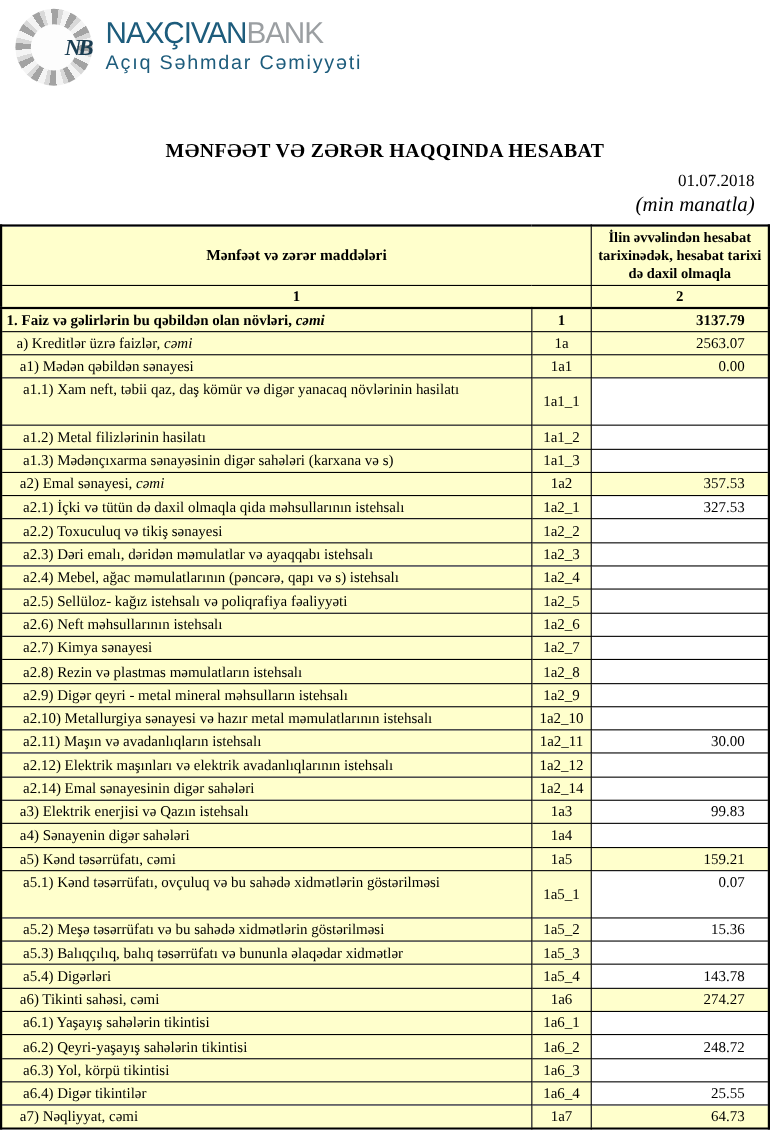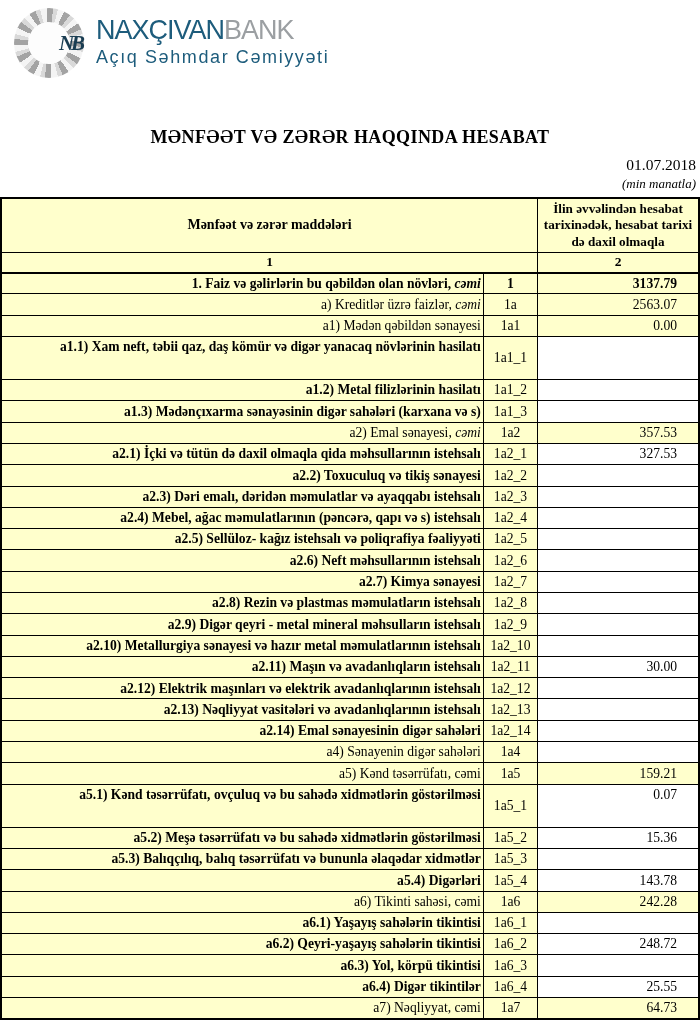--- a/index.html
+++ b/index.html
@@ -39,48 +39,48 @@
     font-family:"Liberation Sans", sans-serif; font-weight:normal;
     font-size:18px; color:var(--teal); letter-spacing:1.6px;
     text-align:center; margin-top:3px;
   }
   
   .title{
     text-align:center; margin-top:47px;
     font-size:18px; font-weight:bold; letter-spacing:.4px;
     font-family:"Liberation Serif", serif;
   }
-  .meta{text-align:right; padding-right:4px; margin-top:8px;}
+  .meta{text-align:right; padding-right:14px; margin-top:8px;}
   .date{font-size:15.5px; line-height:1.1;}
-  .unit{font-size:13px; font-style:italic; line-height:1.2; margin-top:3px;}
+  .unit{font-size:19px; font-style:italic; line-height:1.2; margin-top:3px;}
   
   table.report{
     width:700px; margin-top:5px; border-collapse:collapse; table-layout:fixed;
     border:2px solid var(--bd);
     font-size:13.6px;
   }
   col.c1{width:481px;} col.c2{width:54px;} col.c3{width:161px;}
   td{border:1px solid var(--bd); vertical-align:middle; overflow:hidden;}
   thead td{background:var(--yellow); font-weight:bold; text-align:center;}
   .hdr-items{font-size:14px; height:52px;}
   .hdr-value{font-size:13.2px; line-height:1.25; padding:2px 3px;}
   tr.subhdr td{height:20px; font-size:13.5px; border-bottom:2px solid var(--bd);}
   tbody td{line-height:1.15;}
-  tbody td.lab{background:var(--yellow); text-align:right; padding-right:2px;}
+  tbody td.lab{background:var(--yellow); text-align:left; padding-right:2px;}
   tbody td.code{background:var(--yellow); text-align:center;}
   tbody td.val{text-align:right; padding-right:21px;}
   tbody td.val.vy{background:var(--yellow);}
   tbody td.val.vw{background:var(--white);}
   tr.reg td{height:21.3px;}
   tr.tall td{height:43px;}
   tr.tall td.lab, tr.tall td.val{vertical-align:top; padding-top:2px;}
   tr.bold td{font-weight:bold;}
   td.lab i{font-style:italic;}
-  .ind0{padding-left:4px;} .ind1{padding-left:24px;}
-  .ind2{padding-left:16px;} .ind3{padding-left:30px;font-weight:bold;}
+  .ind0{padding-left:4px;} .ind1{padding-left:13px;}
+  .ind2{padding-left:16px;} .ind3{padding-left:19px;}
 </style>
 </head>
 <body>
 
 <div class="page">
 
   <div class="brand">
     <div class="badge">
       <div class="badge-inner">
         <span class="badge-nb">NB</span>
@@ -205,28 +205,28 @@
     <td class="lab ind3"><span class="lab-text">a2.11) Maşın və avadanlıqların istehsalı</span></td>
     <td class="code">1a2_11</td>
     <td class="val vw">30.00</td>
   </tr>
         <tr class="reg">
     <td class="lab ind3"><span class="lab-text">a2.12) Elektrik maşınları və elektrik avadanlıqlarının istehsalı</span></td>
     <td class="code">1a2_12</td>
     <td class="val vw"></td>
   </tr>
         <tr class="reg">
-    <td class="lab ind3"><span class="lab-text">a2.13) Nəqliyyat vasitələri və avadanlıqlarının istehsalı</span></td>
-    <td class="code">1a2_13</td>
-    <td class="val vw"></td>
-  </tr>
-        <tr class="reg">
     <td class="lab ind3"><span class="lab-text">a2.14) Emal sənayesinin digər sahələri</span></td>
     <td class="code">1a2_14</td>
     <td class="val vw"></td>
+  </tr>
+        <tr class="reg">
+    <td class="lab ind2"><span class="lab-text">a3) Elektrik enerjisi və Qazın istehsalı</span></td>
+    <td class="code">1a3</td>
+    <td class="val vw">99.83</td>
   </tr>
         <tr class="reg">
     <td class="lab ind2"><span class="lab-text">a4) Sənayenin digər sahələri</span></td>
     <td class="code">1a4</td>
     <td class="val vw"></td>
   </tr>
         <tr class="reg">
     <td class="lab ind2"><span class="lab-text">a5) Kənd təsərrüfatı, cəmi</span></td>
     <td class="code">1a5</td>
     <td class="val vy">159.21</td>
@@ -247,21 +247,21 @@
     <td class="val vw"></td>
   </tr>
         <tr class="reg">
     <td class="lab ind3"><span class="lab-text">a5.4) Digərləri</span></td>
     <td class="code">1a5_4</td>
     <td class="val vw">143.78</td>
   </tr>
         <tr class="reg">
     <td class="lab ind2"><span class="lab-text">a6) Tikinti sahəsi, cəmi</span></td>
     <td class="code">1a6</td>
-    <td class="val vy">242.28</td>
+    <td class="val vy">274.27</td>
   </tr>
         <tr class="reg">
     <td class="lab ind3"><span class="lab-text">a6.1) Yaşayış sahələrin tikintisi</span></td>
     <td class="code">1a6_1</td>
     <td class="val vw"></td>
   </tr>
         <tr class="reg">
     <td class="lab ind3"><span class="lab-text">a6.2) Qeyri-yaşayış sahələrin tikintisi</span></td>
     <td class="code">1a6_2</td>
     <td class="val vw">248.72</td>

